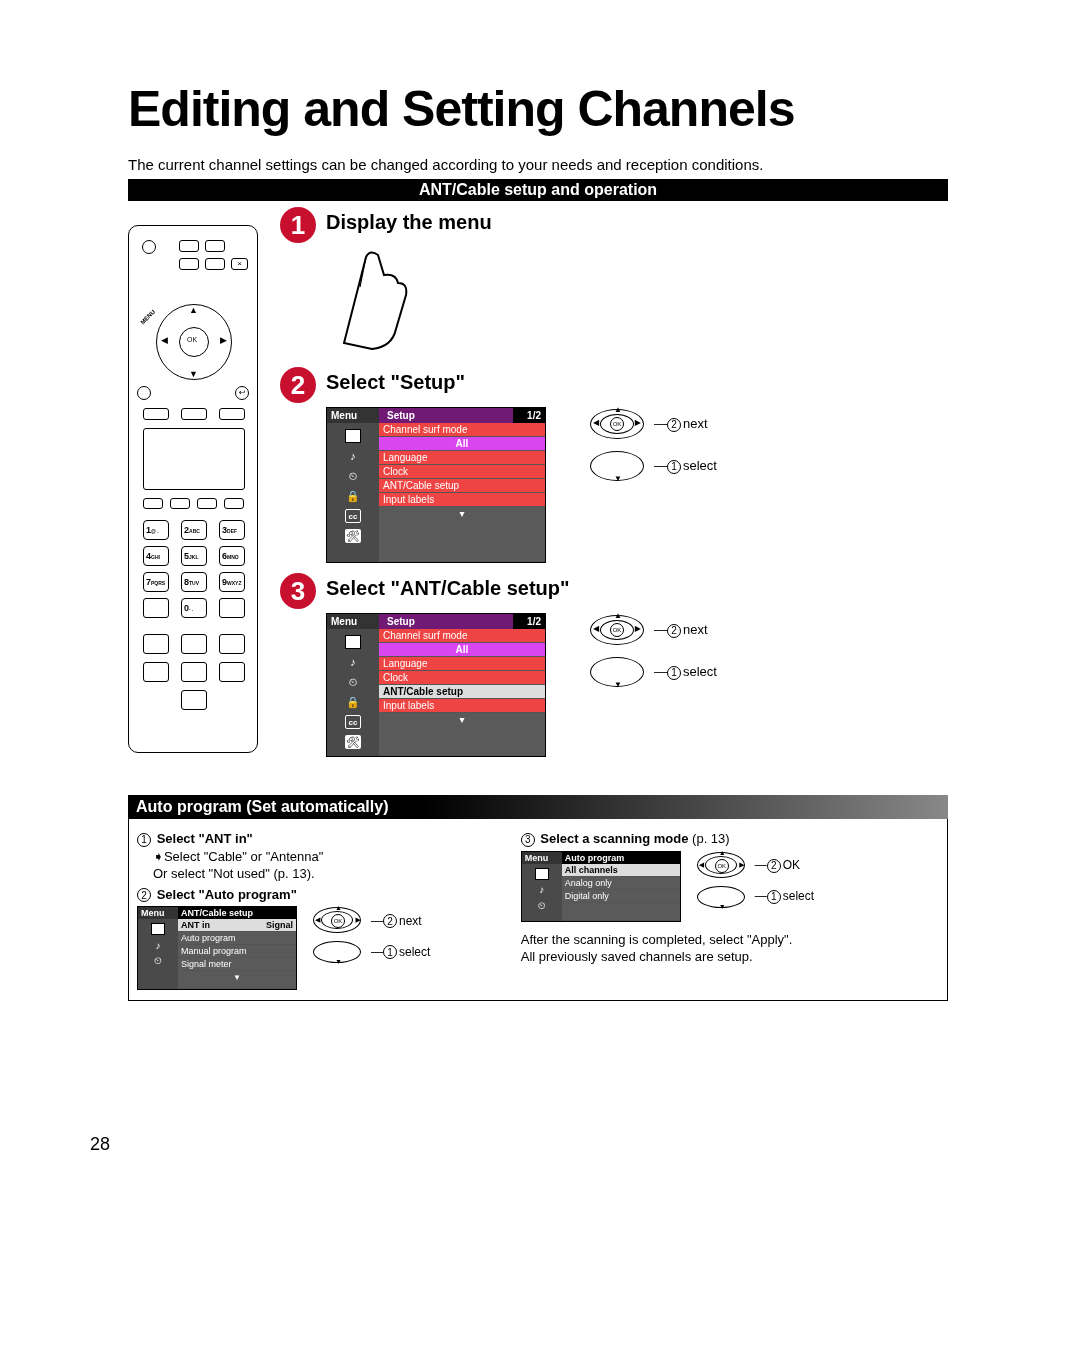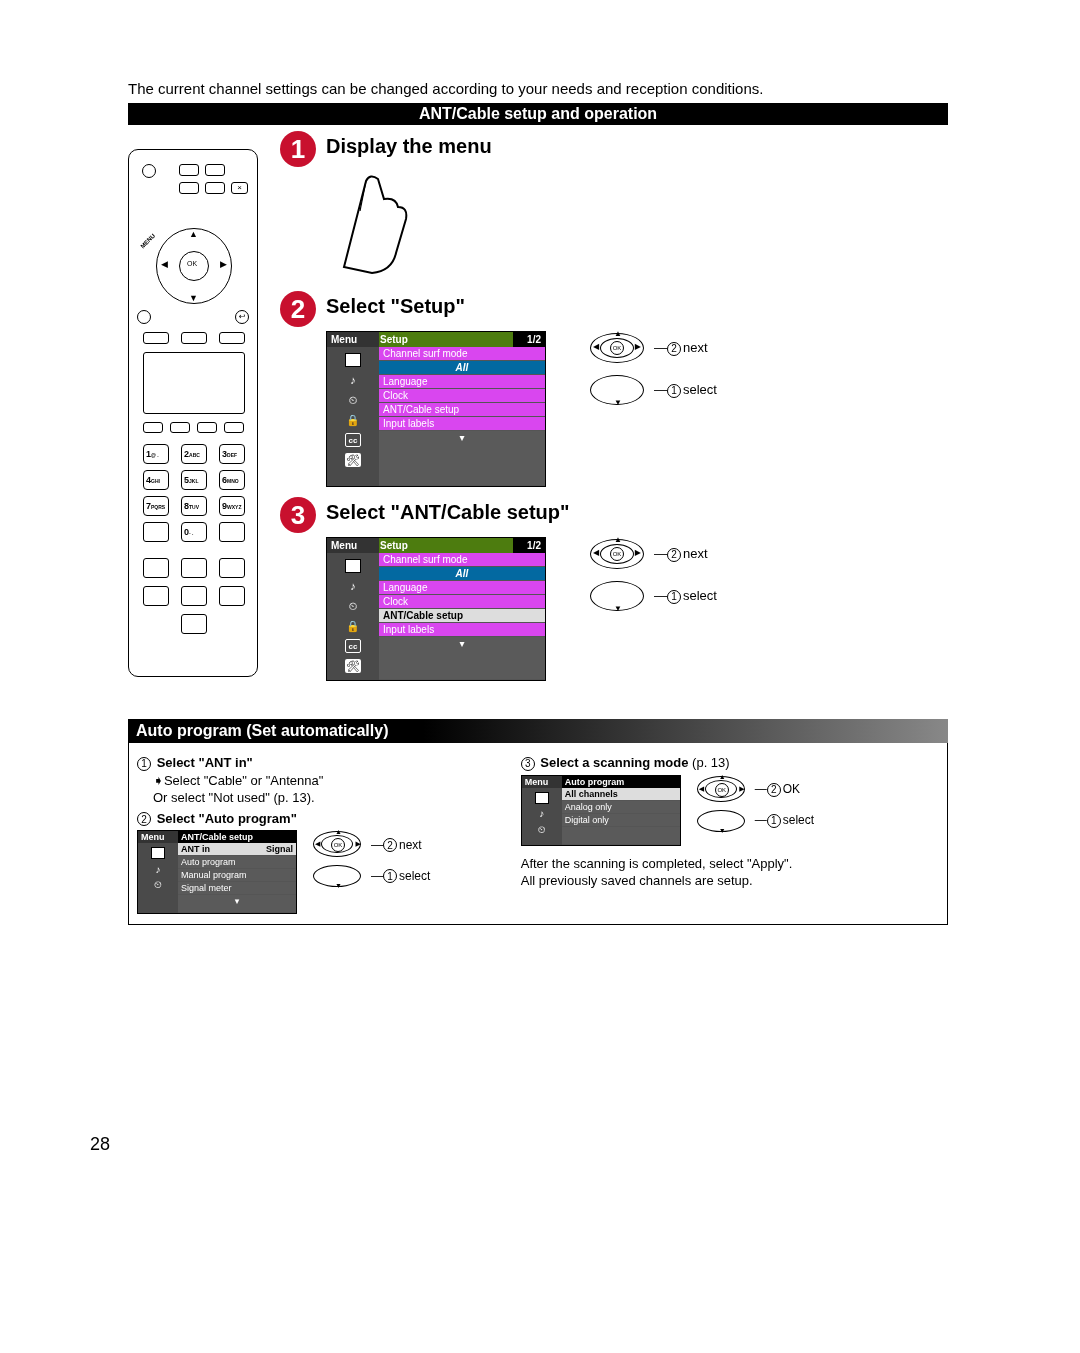--- a/index.html
+++ b/index.html
@@ -140,43 +140,43 @@
   
   .osd {
     background: #4a4a4a;
     border: 1px solid #000;
     width: 220px;
     font-size: 10px;
     color: #fff;
   }
   .osd .hdr { display: flex; font-weight: bold; }
   .osd .hdr .c1 { width: 52px; padding: 2px 4px; background: #333; }
-  .osd .hdr .c2 { flex: 1; padding: 2px 1px; background: #4d7c0f; }
+  .osd .hdr .c2 { flex: 1; padding: 2px 8px; background: #701a75; }
   .osd .hdr .c3 { width: 32px; padding: 2px 4px; background: #000; text-align: right; }
   .osd .body2 { display: flex; }
   .osd .icons {
     width: 52px;
     display: flex; flex-direction: column; align-items: center;
     gap: 6px;
     padding: 6px 0;
   }
   .osd .icons .ic {
     width: 16px; height: 14px;
     display: flex; align-items: center; justify-content: center;
     color: #fff;
     font-size: 11px;
   }
   .osd .rows { flex: 1; }
   .osd .rows .row {
     padding: 1px 4px;
     border-bottom: 1px solid #555;
-    background: #d946ef;
+    background: #ef4444;
     white-space: nowrap;
   }
-  .osd .rows .row.sub { text-align: center; background: #0369a1; font-weight: bold; font-style: italic; }
+  .osd .rows .row.sub { text-align: center; background: #d946ef; font-weight: bold; }
   .osd .rows .row.sel { background: #ddd; color: #000; font-weight: bold; }
   .osd .rows .arrow { text-align: center; background: #5a5a5a; padding-bottom: 42px; }
   .osd .rows .arrow2 { text-align: center; background: #5a5a5a; padding-bottom: 30px; }
 
   
   .dpad-ind { display: flex; flex-direction: column; gap: 8px; font-size: 13px; }
   .dpad-ind .row { display: flex; gap: 6px; align-items: center; }
   .dpad-ind .mini {
     width: 62px; height: 34px;
     position: relative;
@@ -252,20 +252,21 @@
     left: 90px;
     top: 1134px;
     font-size: 18px;
   }
 
 </style>
 </head>
 <body>
 
 <div class="page">
+  <h1 class="title">Editing and Setting Channels</h1>
   <p class="intro">The current channel settings can be changed according to your needs and reception conditions.</p>
   <div class="blackbar">ANT/Cable setup and operation</div>
 
   <div class="cols">
     <div class="left">
       <div class="remote">
 
         <div class="round" style="left:13px;top:14px;width:14px;height:14px;"></div>
         <div class="smallbtn" style="left:50px;top:14px;width:20px;height:12px;"></div>
         <div class="smallbtn" style="left:76px;top:14px;width:20px;height:12px;"></div>

